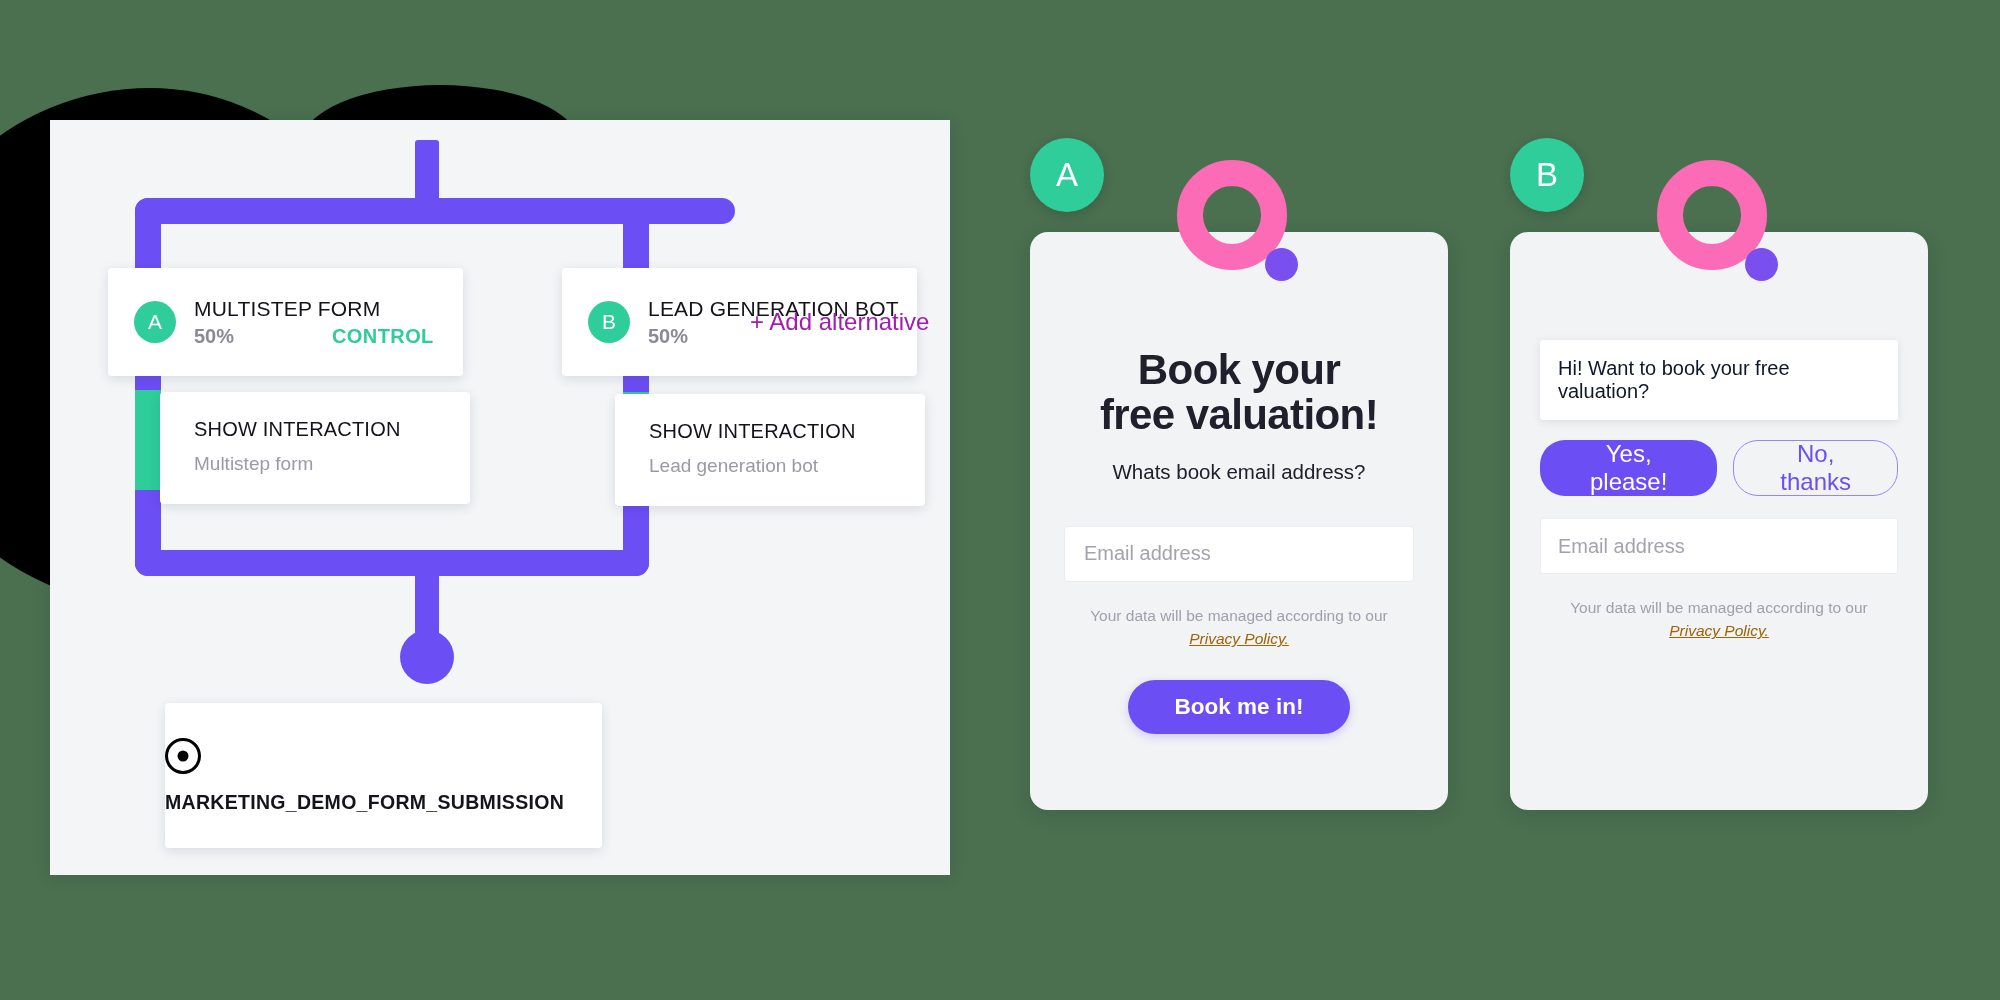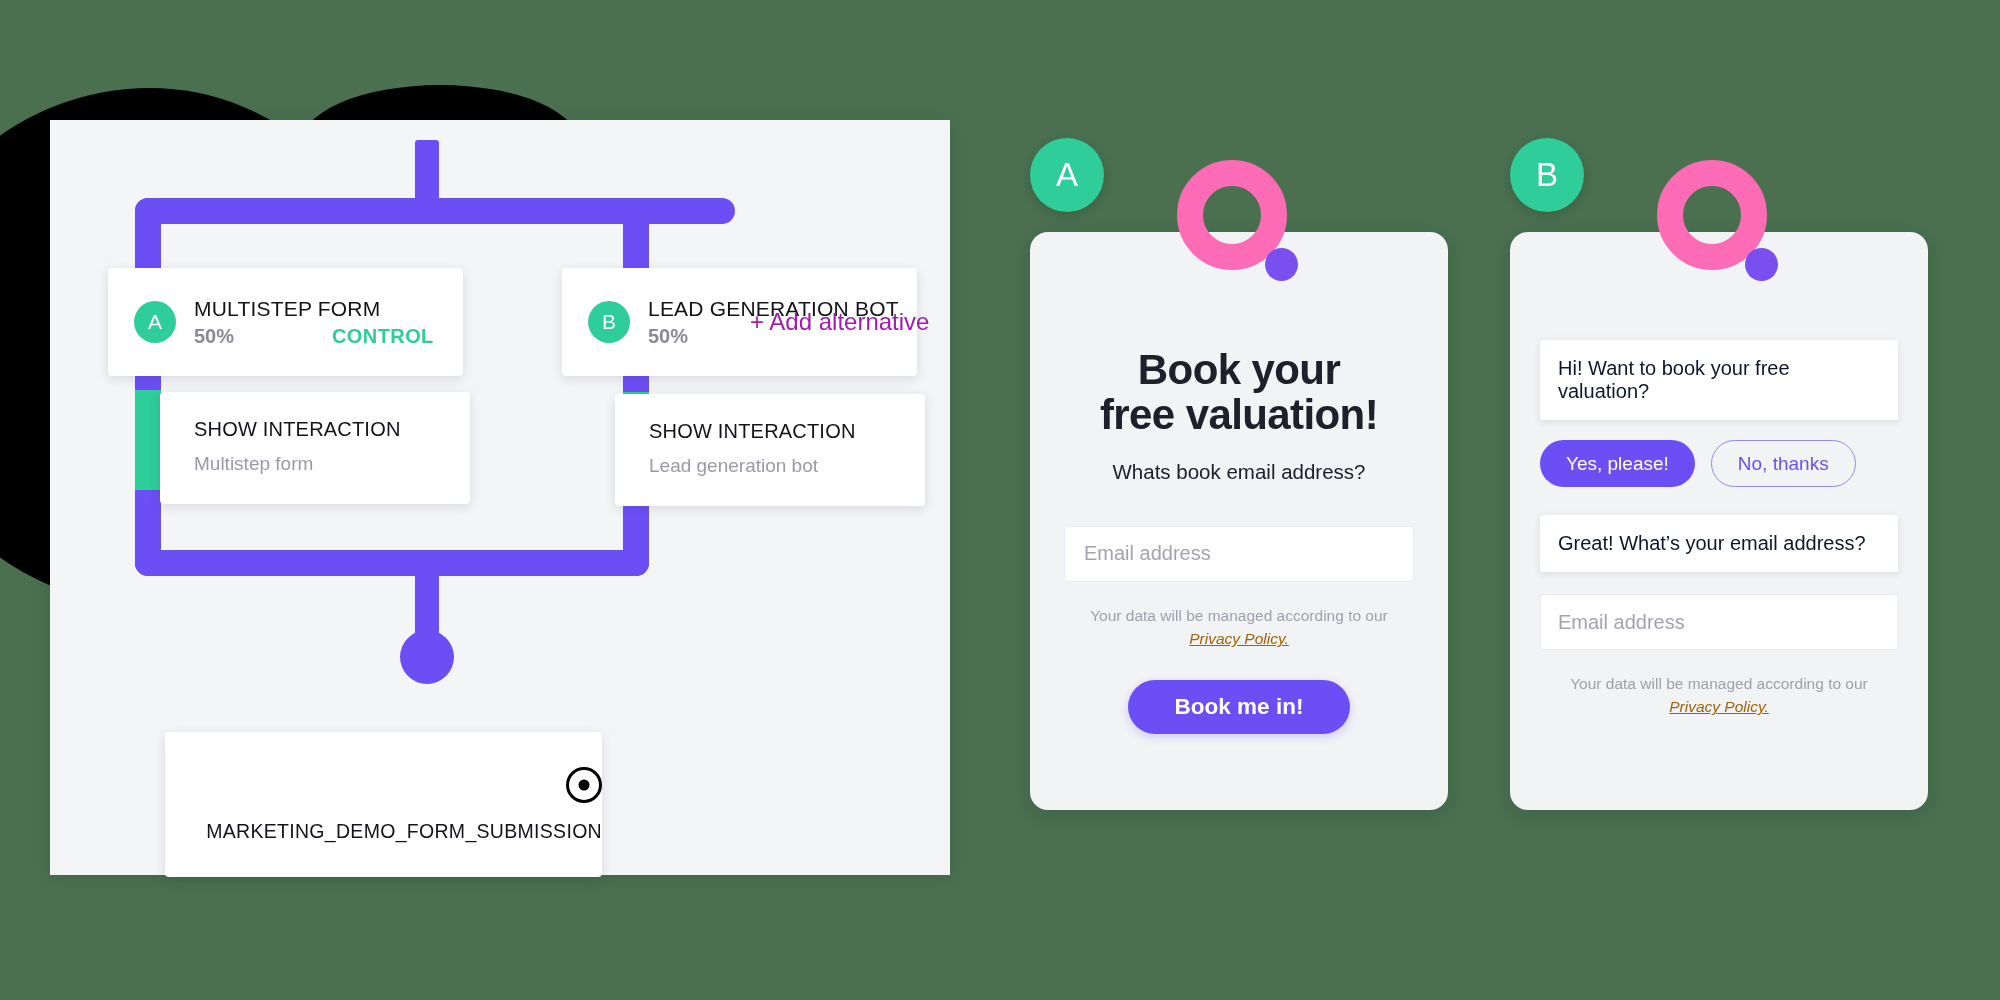--- a/index.html
+++ b/index.html
@@ -194,27 +194,28 @@
     letter-spacing: 0.2px;
   }
   .action-sub {
     font-size: 19px;
     color: #9a9aa6;
     margin-top: 12px;
   }
 
   .card-goal {
     left: 115px;
-    top: 612px;
+    top: 583px;
     width: 437px;
     height: 145px;
     display: flex;
     flex-direction: column;
-    align-items: flex-end;
+    align-items: flex-start;
     justify-content: center;
+    font-weight: bold;
   }
   .goal-icon {
     width: 30px;
     height: 30px;
     border: 3.5px solid #000000;
     border-radius: 50%;
     position: relative;
     margin-bottom: 17px;
   }
   .goal-icon::after {
@@ -389,26 +390,26 @@
     padding: 17px 18px;
     font-size: 20px;
     color: #0f172a;
   }
   .bot-choices {
     display: flex;
     gap: 16px;
     margin-top: 20px;
   }
   .choice {
-    height: 47px;
+    height: 56px;
     border-radius: 25px;
     display: flex;
     align-items: center;
     justify-content: center;
-    font-size: 19px;
+    font-size: 24px;
     cursor: pointer;
     box-sizing: border-box;
     padding: 0 26px;
   }
   .choice-yes {
     background: #6c4ef5;
     color: #ffffff;
     border: none;
   }
   .choice-no {
@@ -535,21 +536,20 @@
   </div>
 
   <div class="preview-body bot-body">
     <div class="bot-bubble">Hi! Want to book your free valuation?</div>
 
     <div class="bot-choices">
       <button class="choice choice-yes">Yes, please!</button>
       <button class="choice choice-no">No, thanks</button>
     </div>
 
-    <div class="bot-bubble bot-bubble2">Great! What’s your email address?</div>
 
     <div class="bot-input">Email address</div>
 
     <div class="bot-privacy">
       <span>Your data will be managed according to our</span><br>
       <span class="privacy-link">Privacy Policy.</span>
     </div>
   </div>
 </div>
 

